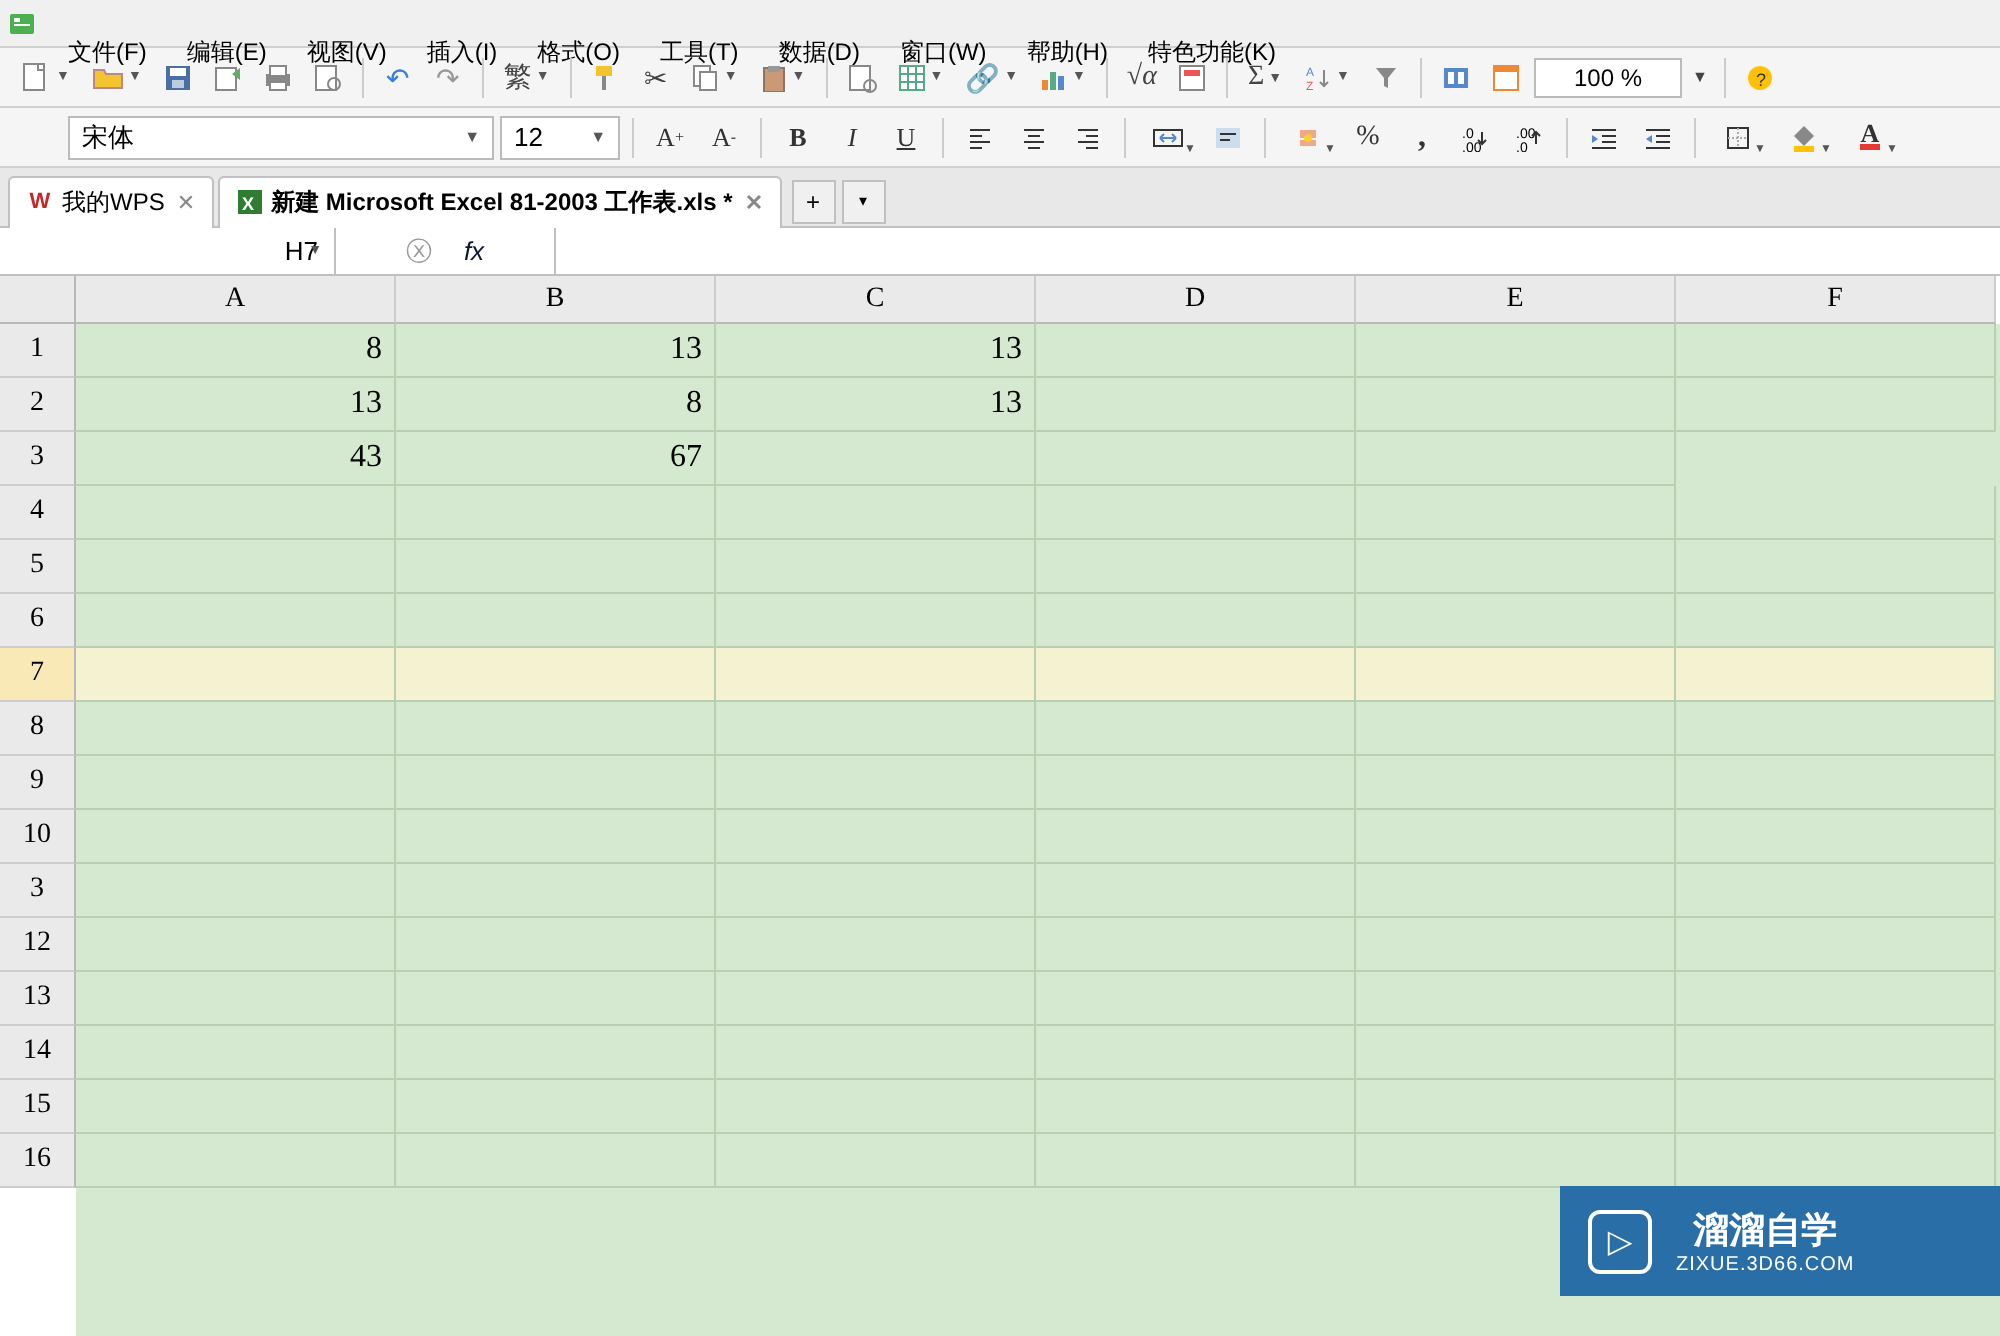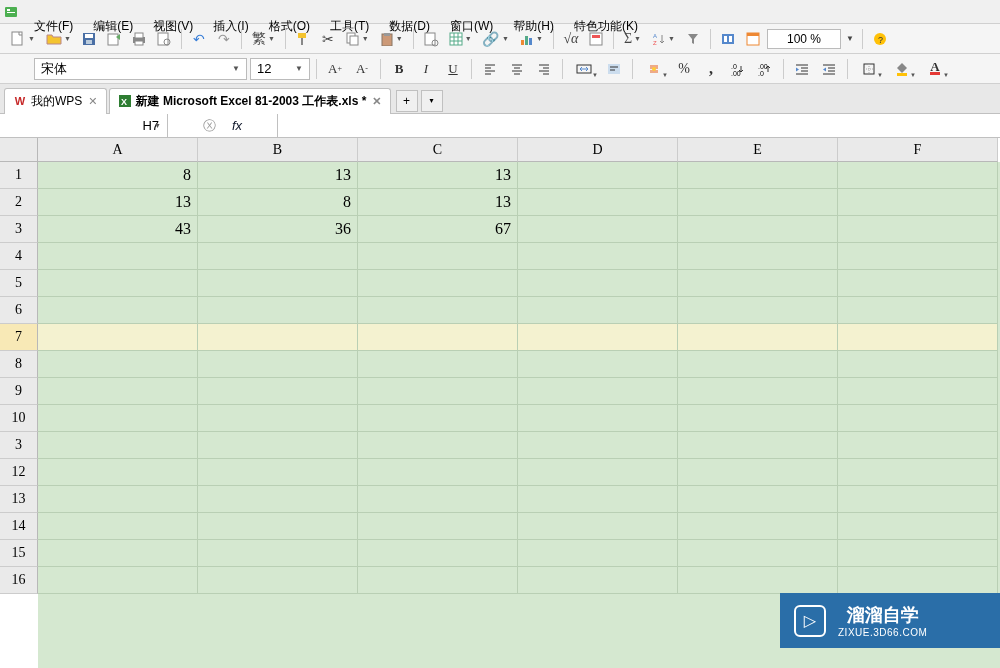--- a/index.html
+++ b/index.html
@@ -681,21 +681,20 @@
         <div class="grid-row">
           <div class="cell">13</div>
           <div class="cell">8</div>
           <div class="cell">13</div>
           <div class="cell"></div>
           <div class="cell"></div>
           <div class="cell"></div>
         </div>
         <div class="grid-row">
           <div class="cell">43</div>
-          <div class="cell">36</div>
           <div class="cell">67</div>
           <div class="cell"></div>
           <div class="cell"></div>
           <div class="cell"></div>
         </div>
         <div class="grid-row">
           <div class="cell"></div>
           <div class="cell"></div>
           <div class="cell"></div>
           <div class="cell"></div>

